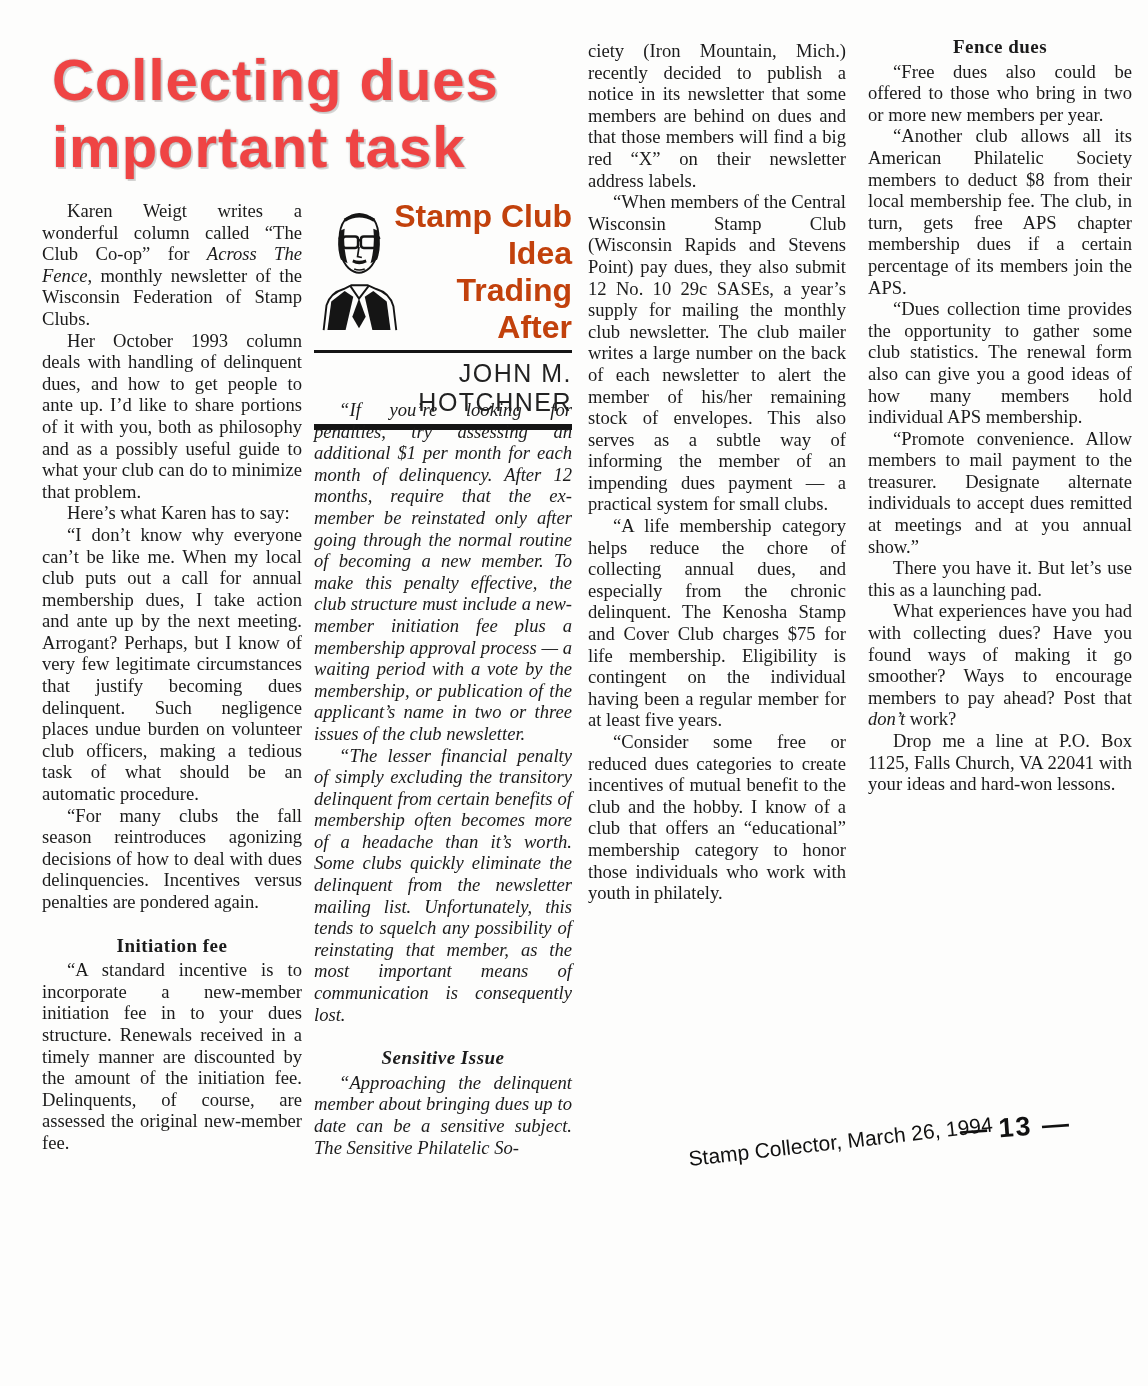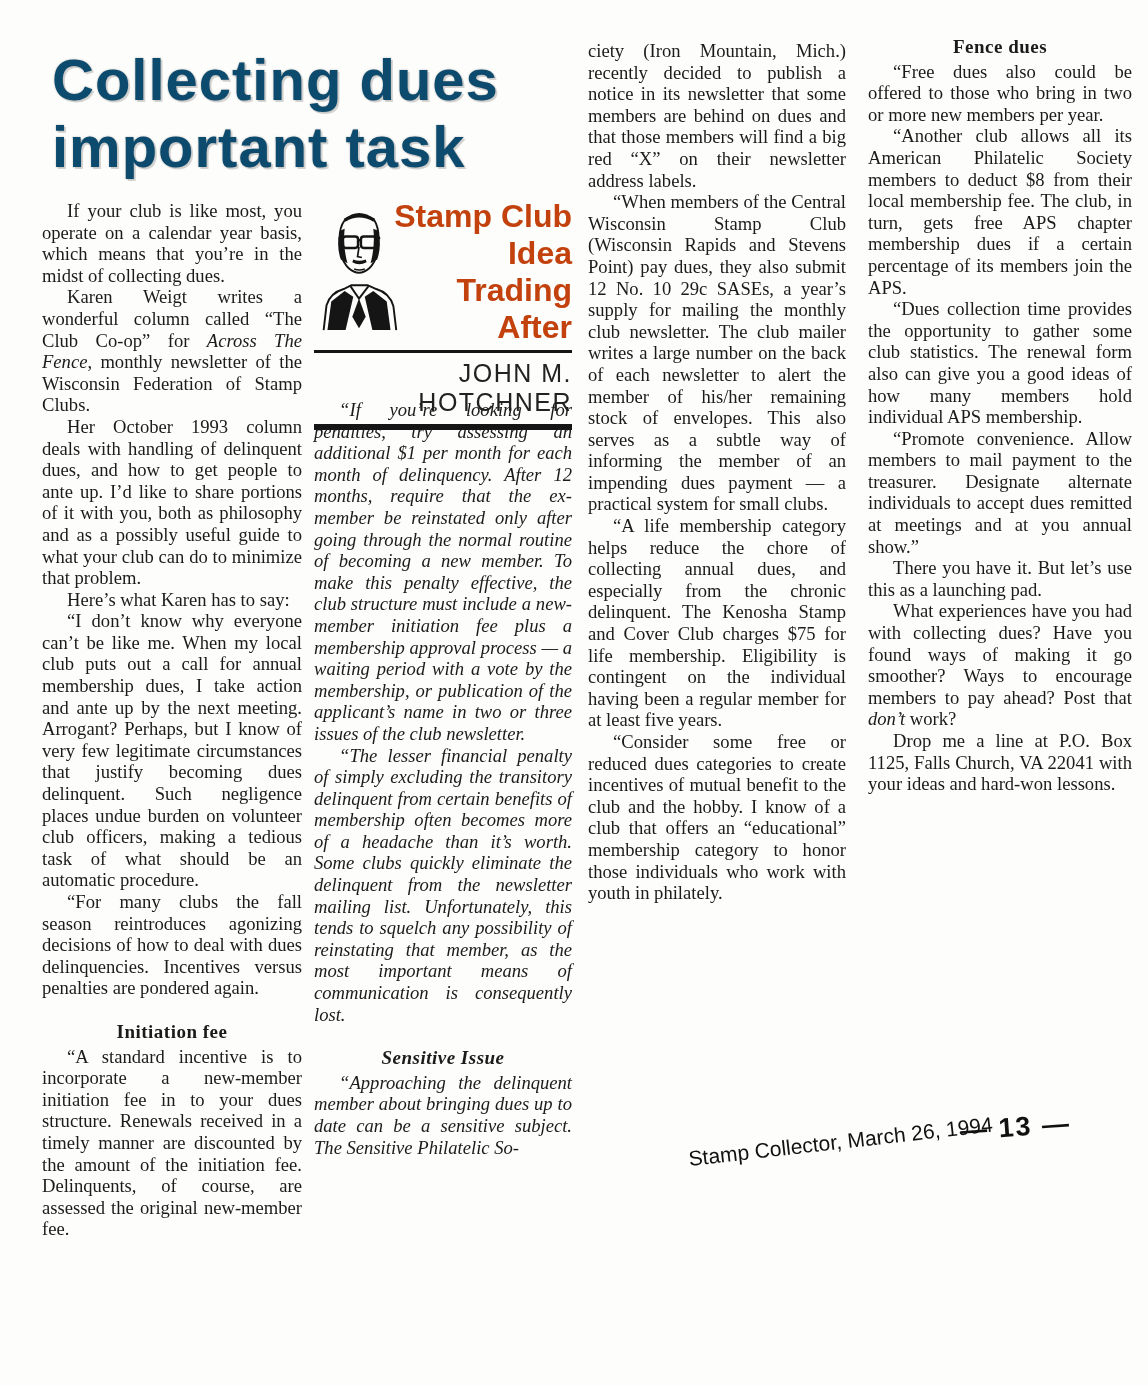--- a/index.html
+++ b/index.html
@@ -5,21 +5,21 @@
   html,body{margin:0;padding:0;background:#e8e8e8;}
   .page{
     position:relative;width:1148px;height:1386px;margin:0 auto;
     background:#fdfdfc;color:#1b1b1b;overflow:hidden;
     font-family:"Liberation Serif", serif;
   }
   
   .headline{
     position:absolute;left:52px;top:46px;width:530px;
     font-family:"Liberation Sans", sans-serif;font-weight:700;
-    font-size:58px;line-height:67px;color:#0c4a6e;letter-spacing:1px;
+    font-size:58px;line-height:67px;color:#ef4444;letter-spacing:1px;
     text-shadow:2px 2px 0 rgba(140,140,140,.35), 0 0 2px rgba(60,60,60,.4);
   }
   
   .masthead{position:absolute;left:314px;top:196px;width:258px;}
   .mast-top{position:relative;height:150px;}
   .portrait{position:absolute;left:2px;top:6px;width:86px;height:132px;}
   .mast-title{
     position:absolute;right:0;top:2px;text-align:right;
     font-family:"Liberation Sans", sans-serif;font-weight:700;
     font-size:32px;line-height:37px;color:#c2410c;
@@ -106,21 +106,20 @@
           <div>Trading</div>
           <div>After</div>
         </div>
     </div>
     <div class="rule-thin"></div>
     <div class="byline">JOHN M. HOTCHNER</div>
     <div class="rule-thick"></div>
   </div>
 
   <div class="col col1">
-      <p class="para"><span>If your club is like most, you operate on a calendar year basis, which means that you’re in the midst of collecting dues.</span></p>
       <p class="para"><span>Karen Weigt writes a wonderful column called “The Club Co-op” for </span><span class="it">Across The Fence</span><span>, monthly newsletter of the Wisconsin Federation of Stamp Clubs.</span></p>
       <p class="para"><span>Her October 1993 column deals with handling of delinquent dues, and how to get people to ante up. I’d like to share portions of it with you, both as philosophy and as a possibly useful guide to what your club can do to minimize that problem.</span></p>
       <p class="para"><span>Here’s what Karen has to say:</span></p>
       <p class="para"><span>“I don’t know why everyone can’t be like me. When my local club puts out a call for annual membership dues, I take action and ante up by the next meeting. Arrogant? Perhaps, but I know of very few legitimate circumstances that justify becoming dues delinquent. Such negligence places undue burden on volunteer club officers, making a tedious task of what should be an automatic procedure.</span></p>
       <p class="para"><span>“For many clubs the fall season reintroduces agonizing decisions of how to deal with dues delinquencies. Incentives versus penalties are pondered again.</span></p>
       <div class="sec-heading">Initiation fee</div>
       <p class="para"><span>“A standard incentive is to incorporate a new-member initiation fee in to your dues structure. Renewals received in a timely manner are discounted by the amount of the initiation fee. Delinquents, of course, are assessed the original new-member fee.</span></p>
     </div>
   <div class="col col2">
       <p class="para"><span>“If you’re looking for penalties, try assessing an additional $1 per month for each month of delinquency. After 12 months, require that the ex-member be reinstated only after going through the normal routine of becoming a new member. To make this penalty effective, the club structure must include a new-member initiation fee plus a membership approval process — a waiting period with a vote by the membership, or publication of the applicant’s name in two or three issues of the club newsletter.</span></p>

